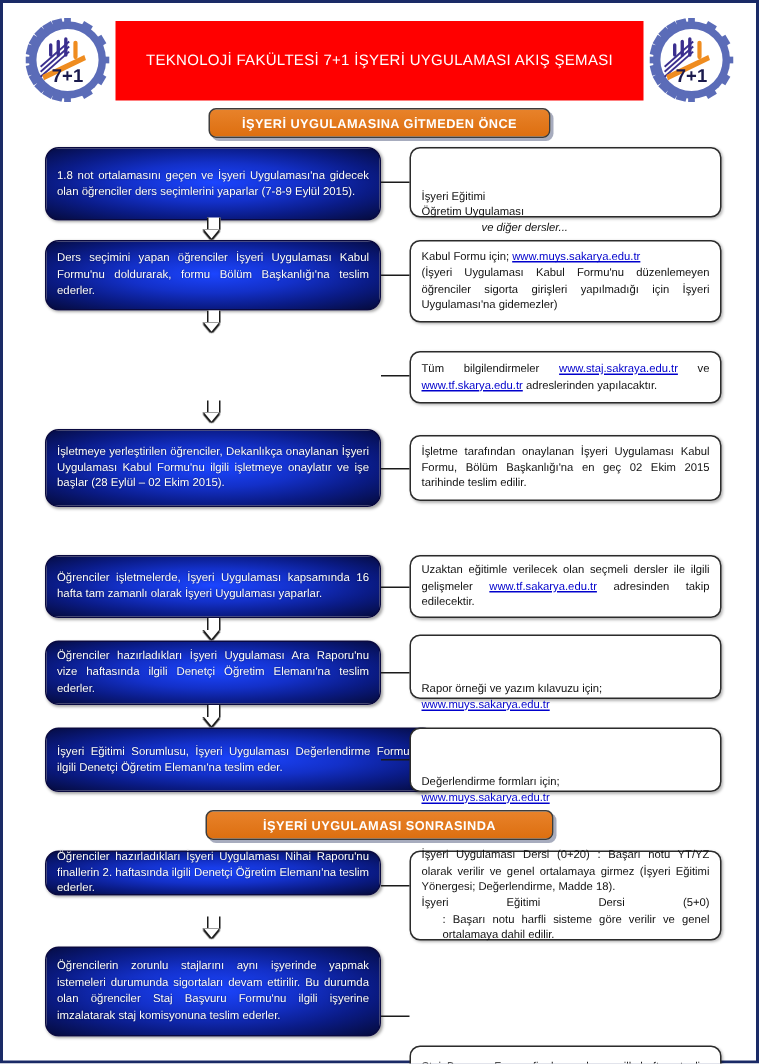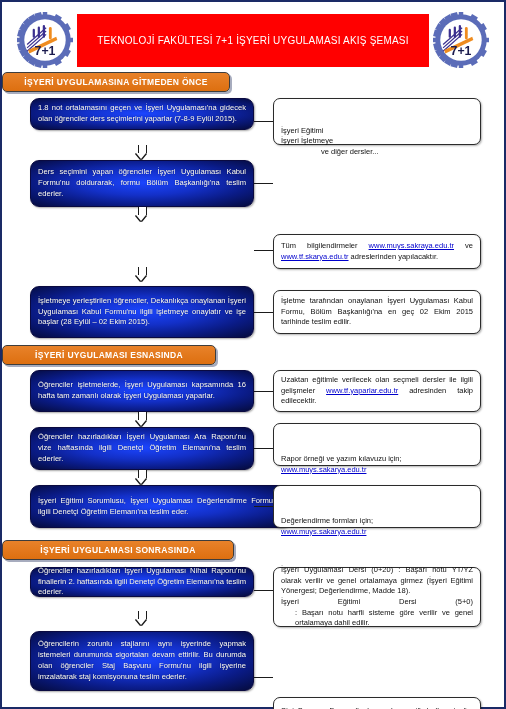--- a/index.html
+++ b/index.html
@@ -29,21 +29,21 @@
     flex:0 0 auto;width:352px;height:53px;
     background:#ff0000;
     display:flex;align-items:center;justify-content:center;
     margin:0 4px;
   }
   .title-bar span{
     color:#ffffff;font-size:10px;font-weight:400;letter-spacing:.2px;
     white-space:nowrap;
   }
   
-  .banner-wrap{position:absolute;left:0;width:100%;display:flex;justify-content:flex-start;}
+  .banner-wrap{position:absolute;left:0;width:100%;display:flex;justify-content:center;}
   .banner{
     background:#e2761b;
     background:linear-gradient(#e8822a,#dd6f10);
     border:1px solid #3d3d3d;
     border-radius:5px;
     box-shadow:2px 2px 0 rgba(60,70,110,.45);
     display:flex;align-items:center;justify-content:center;
     height:18px;
   }
   .banner span{
@@ -74,21 +74,21 @@
     box-shadow:1px 1px 2px rgba(0,0,0,.3);
     box-sizing:border-box;
     display:flex;align-items:center;
     padding:4px 7px;
   }
   .whitebox p{
     margin:0;color:#111111;font-size:7.5px;line-height:1.42;
     text-align:justify;text-justify:inter-word;width:100%;
   }
   .whitebox p.left{text-align:left;margin-top:40px;}
-  .ital{}
+  .ital{font-style:italic;}
   .lnk{color:#0000cc;text-decoration:underline;}
   .indent{display:inline-block;padding-left:40px;}
   
   .h-conn{position:absolute;height:1px;background:#1b1b1b;}
   .v-arrow{position:absolute;width:11px;}
   .v-arrow .stem{position:absolute;left:2px;top:0;width:7px;background:#ffffff;border-left:1px solid #1b1b1b;border-right:1px solid #1b1b1b;}
   .v-arrow .head{position:absolute;left:0;width:0;height:0;border-left:5.5px solid transparent;border-right:5.5px solid transparent;border-top:6px solid #ffffff;filter:drop-shadow(0 1px 0 #1b1b1b) drop-shadow(-1px 0 0 #1b1b1b) drop-shadow(1px 0 0 #1b1b1b);}
 </style>
 </head>
 <body>
@@ -189,76 +189,76 @@
       </svg>
     </div>
   </div>
 
   <div class="banner-wrap" style="top:70px;">
     <div class="banner" style="width:226px;">
       <span>İŞYERİ UYGULAMASINA GİTMEDEN ÖNCE</span>
     </div>
   </div>
 
-  <div class="bluebox" style="left:28px;top:96px;width:224px;height:32px;">
+  <div class="bluebox" style="left:28px;top:96px;width:224px;height:49px;">
     <p>1.8 not ortalamasını geçen ve İşyeri Uygulaması'na gidecek olan öğrenciler ders seçimlerini yaparlar (7-8-9 Eylül 2015).</p>
   </div>
   <div class="whitebox" style="left:271px;top:96px;width:208px;height:47px;">
     <p class="left">
       <span>İşyeri Eğitimi</span><br>
-      <span>İşyeri İşletmeye</span><br>
+      <span>Öğretim Uygulaması</span><br>
       <span class="indent ital">ve diğer dersler...</span>
     </p>
   </div>
   <div class="h-conn" style="left:252px;top:119px;width:19px;"></div>
 
   <div class="v-arrow" style="left:134px;top:143px;height:14px;">
     <div class="stem" style="height:8px;"></div>
     <div class="head" style="top:8px;"></div>
   </div>
 
   <div class="bluebox" style="left:28px;top:158px;width:224px;height:47px;">
     <p>Ders seçimini yapan öğrenciler İşyeri Uygulaması Kabul Formu'nu doldurarak, formu Bölüm Başkanlığı'na teslim ederler.</p>
   </div>
+  <div class="whitebox" style="left:271px;top:158px;width:208px;height:55px;">
+    <p><span class="left"><span>Kabul Formu için; </span><span class="lnk">www.muys.sakarya.edu.tr</span></span><br>
+      <span>(İşyeri Uygulaması Kabul Formu'nu düzenlemeyen öğrenciler sigorta girişleri yapılmadığı için İşyeri Uygulaması'na gidemezler)</span>
+    </p>
+  </div>
   <div class="h-conn" style="left:252px;top:181px;width:19px;"></div>
 
   <div class="v-arrow" style="left:134px;top:205px;height:14px;">
     <div class="stem" style="height:8px;"></div>
     <div class="head" style="top:8px;"></div>
   </div>
 
   <div class="whitebox" style="left:271px;top:232px;width:208px;height:35px;">
-    <p><span>Tüm bilgilendirmeler  </span><span class="lnk">www.muys.sakraya.edu.tr</span><span>  ve </span><span class="lnk">www.tf.skarya.edu.tr</span><span> adreslerinden yapılacaktır.</span></p>
+    <p><span>Tüm bilgilendirmeler  </span><span class="lnk">www.staj.sakraya.edu.tr</span><span>  ve </span><span class="lnk">www.tf.skarya.edu.tr</span><span> adreslerinden yapılacaktır.</span></p>
   </div>
   <div class="h-conn" style="left:252px;top:248px;width:19px;"></div>
 
   <div class="v-arrow" style="left:134px;top:265px;height:14px;">
     <div class="stem" style="height:8px;"></div>
     <div class="head" style="top:8px;"></div>
   </div>
 
   <div class="bluebox" style="left:28px;top:284px;width:224px;height:52px;">
     <p>İşletmeye yerleştirilen öğrenciler, Dekanlıkça onaylanan İşyeri Uygulaması Kabul Formu'nu ilgili işletmeye onaylatır ve işe başlar (28 Eylül – 02 Ekim 2015).</p>
   </div>
   <div class="whitebox" style="left:271px;top:288px;width:208px;height:44px;">
     <p>İşletme tarafından onaylanan İşyeri Uygulaması Kabul Formu, Bölüm Başkanlığı'na en geç 02 Ekim 2015 tarihinde teslim edilir.</p>
   </div>
   <div class="h-conn" style="left:252px;top:310px;width:19px;"></div>
 
-  <div class="banner-wrap" style="top:343px;">
-    <div class="banner" style="width:212px;">
-      <span>İŞYERİ UYGULAMASI ESNASINDA</span>
-    </div>
-  </div>
 
   <div class="bluebox" style="left:28px;top:368px;width:224px;height:42px;">
     <p>Öğrenciler işletmelerde, İşyeri Uygulaması kapsamında 16 hafta tam zamanlı olarak İşyeri Uygulaması yaparlar.</p>
   </div>
   <div class="whitebox" style="left:271px;top:368px;width:208px;height:42px;">
-    <p><span>Uzaktan eğitimle verilecek olan seçmeli dersler ile ilgili gelişmeler </span><span class="lnk">www.tf.yaparlar.edu.tr</span><span> adresinden takip edilecektir.</span></p>
+    <p><span>Uzaktan eğitimle verilecek olan seçmeli dersler ile ilgili gelişmeler </span><span class="lnk">www.tf.sakarya.edu.tr</span><span> adresinden takip edilecektir.</span></p>
   </div>
   <div class="h-conn" style="left:252px;top:389px;width:19px;"></div>
 
   <div class="v-arrow" style="left:134px;top:410px;height:14px;">
     <div class="stem" style="height:8px;"></div>
     <div class="head" style="top:8px;"></div>
   </div>
 
   <div class="bluebox" style="left:28px;top:425px;width:224px;height:43px;">
     <p>Öğrenciler hazırladıkları İşyeri Uygulaması Ara Raporu'nu vize haftasında ilgili Denetçi Öğretim Elemanı'na teslim ederler.</p>

